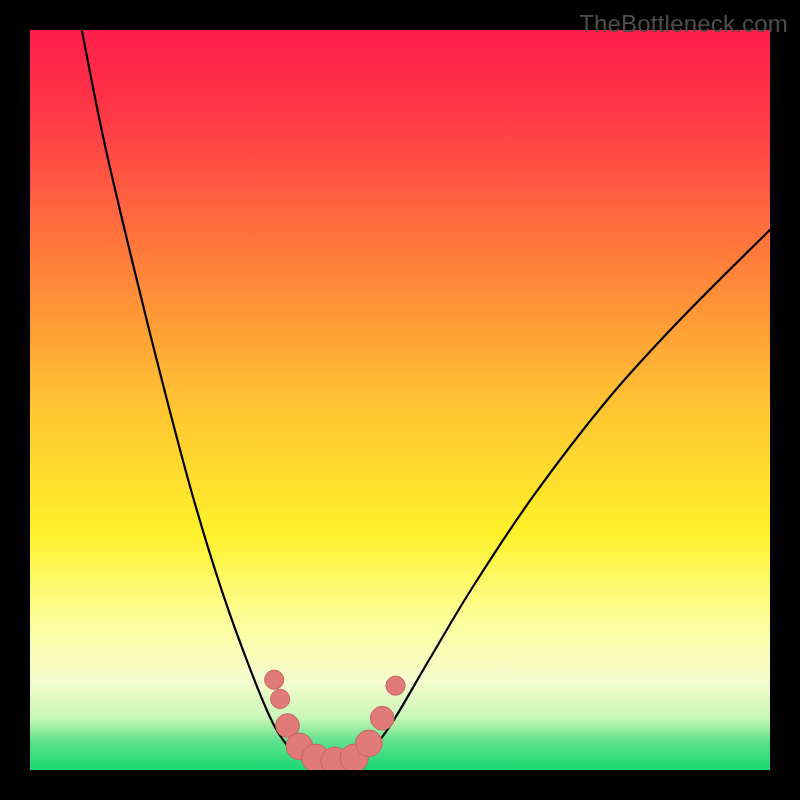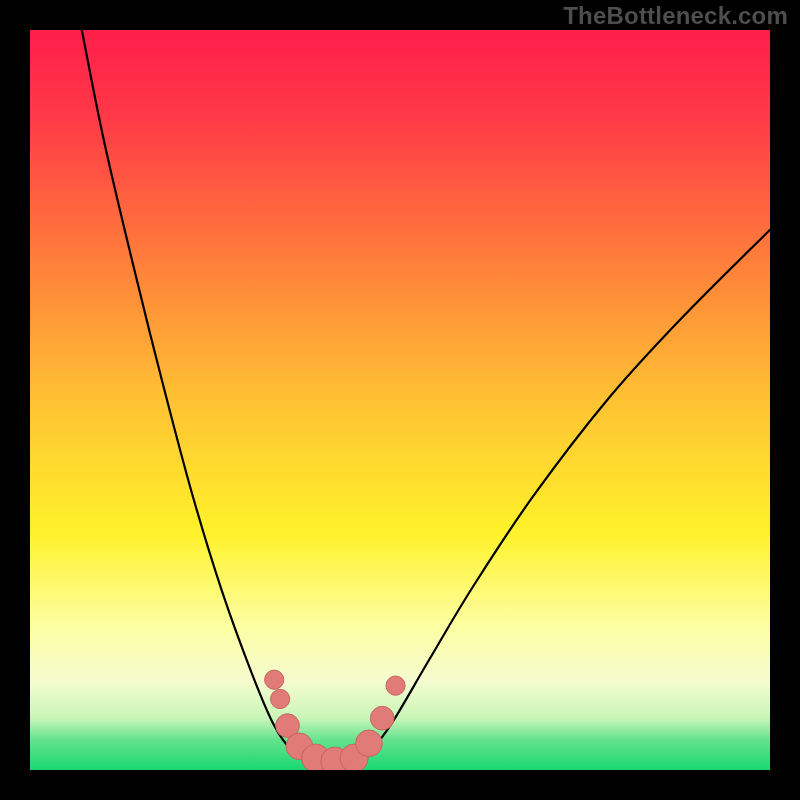--- a/index.html
+++ b/index.html
@@ -26,25 +26,25 @@
     width: 740px;
     height: 740px;
     overflow: hidden;
   }
   .gradient {
     position: absolute;
     inset: 0;
   }
   .watermark {
     position: absolute;
-    top: 2px;
+    top: 10px;
     right: 12px;
     color: #4e4e4e;
     font-size: 24px;
-    font-weight: 700;
+    font-weight: 400;
     letter-spacing: 0.2px;
     user-select: none;
   }
   svg.curves {
     position: absolute;
     inset: 0;
   }
 </style>
 </head>
 <body>

